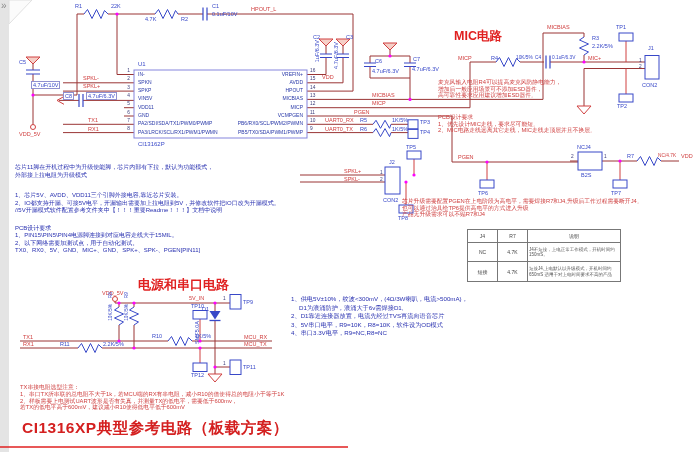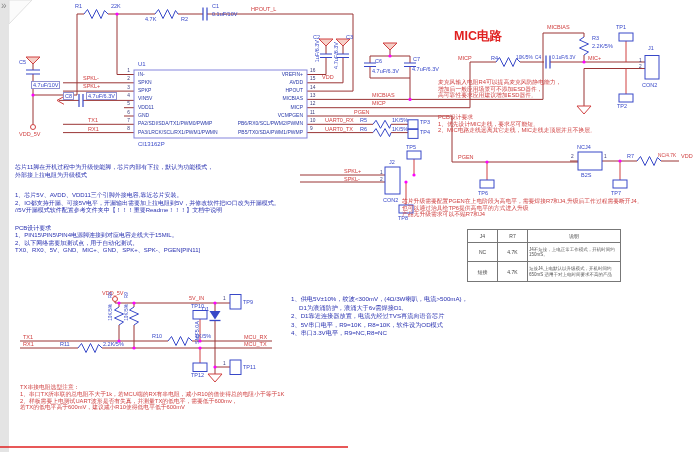--- a/index.html
+++ b/index.html
@@ -277,20 +277,21 @@
   <span class="l nb" style="left:15px;top:164px">芯片11脚在开机过程中为升级使能脚，芯片内部有下拉，默认为功能模式，</span>
   <span class="l nb" style="left:15px;top:171.5px">外部接上拉电阻为升级模式</span>
   <span class="l nb" style="left:15px;top:192px">1、芯片5V、AVDD、VDD11三个引脚外接电容,靠近芯片安装。</span>
   <span class="l nb" style="left:15px;top:199.5px">2、IO都支持开漏、可接5V电平，开漏输出需要加上拉电阻到5V，并修改软件把IO口改为开漏模式。</span>
   <span class="l nb" style="left:15px;top:207px">//5V开漏模式软件配置参考文件夹中【！！！重要Readme！！！】文档中说明</span>
   <span class="l nb" style="left:15px;top:224.5px">PCB设计要求</span>
   <span class="l nb" style="left:15px;top:232px">1、PIN15\PIN5\PIN4电源脚连接到对应电容走线大于15MIL。</span>
   <span class="l nb" style="left:15px;top:239.5px">2、以下网络需要加测试点，用于自动化测试。</span>
   <span class="l nb" style="left:15px;top:246.5px">TX0、RX0、5V、GND、MIC+、GND、SPK+、SPK-、PGEN[PIN11]</span>
 
+  <span class="l tt" style="left:138px;top:278px;font-size:13px">电源和串口电路</span>
   <span class="l r" style="left:102px;top:289.5px">VDD_5V</span>
   <span class="l r" style="left:189px;top:295px">5V_IN</span>
   <span class="l pm" style="left:223px;top:295.5px">1</span>
   <span class="l b" style="left:243px;top:298.5px">TP9</span>
   <span class="l b" style="left:202px;top:305.5px">D1</span>
   <span class="l b v" style="left:194px;top:321px">SMF5.0A</span>
   <span class="l b v" style="left:108px;top:292px;font-size:4.8px">R8</span>
   <span class="l b v" style="left:108px;top:304px;font-size:4.8px">10K/5%</span>
   <span class="l b v" style="left:123.5px;top:292px;font-size:4.8px">R9</span>
   <span class="l b v" style="left:123.5px;top:304px;font-size:4.8px">10K/5%</span>
@@ -309,13 +310,14 @@
   <span class="l nb2" style="left:291px;top:296px">1、供电5V±10%，纹波&lt;300mV，(4Ω/3W喇叭，电流&gt;500mA)，</span>
   <span class="l nb2" style="left:299px;top:304.5px">D1为浪涌防护，浪涌大于6v需焊接D1,</span>
   <span class="l nb2" style="left:291px;top:313px">2、D1靠近连接器放置，电流先经过TVS再流向语音芯片</span>
   <span class="l nb2" style="left:291px;top:321.5px">3、5V串口电平，R9=10K，R8=10K，软件设为OD模式</span>
   <span class="l nb2" style="left:291px;top:330px">4、串口3.3V电平，R9=NC,R8=NC</span>
   <span class="l nr" style="left:20px;top:383.5px">TX串接电阻选型注意：</span>
   <span class="l nr" style="left:20px;top:390.5px">1、串口TX所串联的总电阻不大于1k，若MCU端的RX有串电阻，减小R10的值使得总的电阻小于等于1K</span>
   <span class="l nr" style="left:20px;top:397.5px">2、样板需要上电测试UART波形是否有失真，并测量TX的低电平，需要低于600mv，</span>
   <span class="l nr" style="left:20px;top:404px">若TX的低电平高于600mV，建议减小R10使得低电平低于600mV</span>
 
+  <span class="l big" style="left:22px;top:419px">CI1316XP典型参考电路（板载方案）</span>
 </div>
 
 </body></html>

